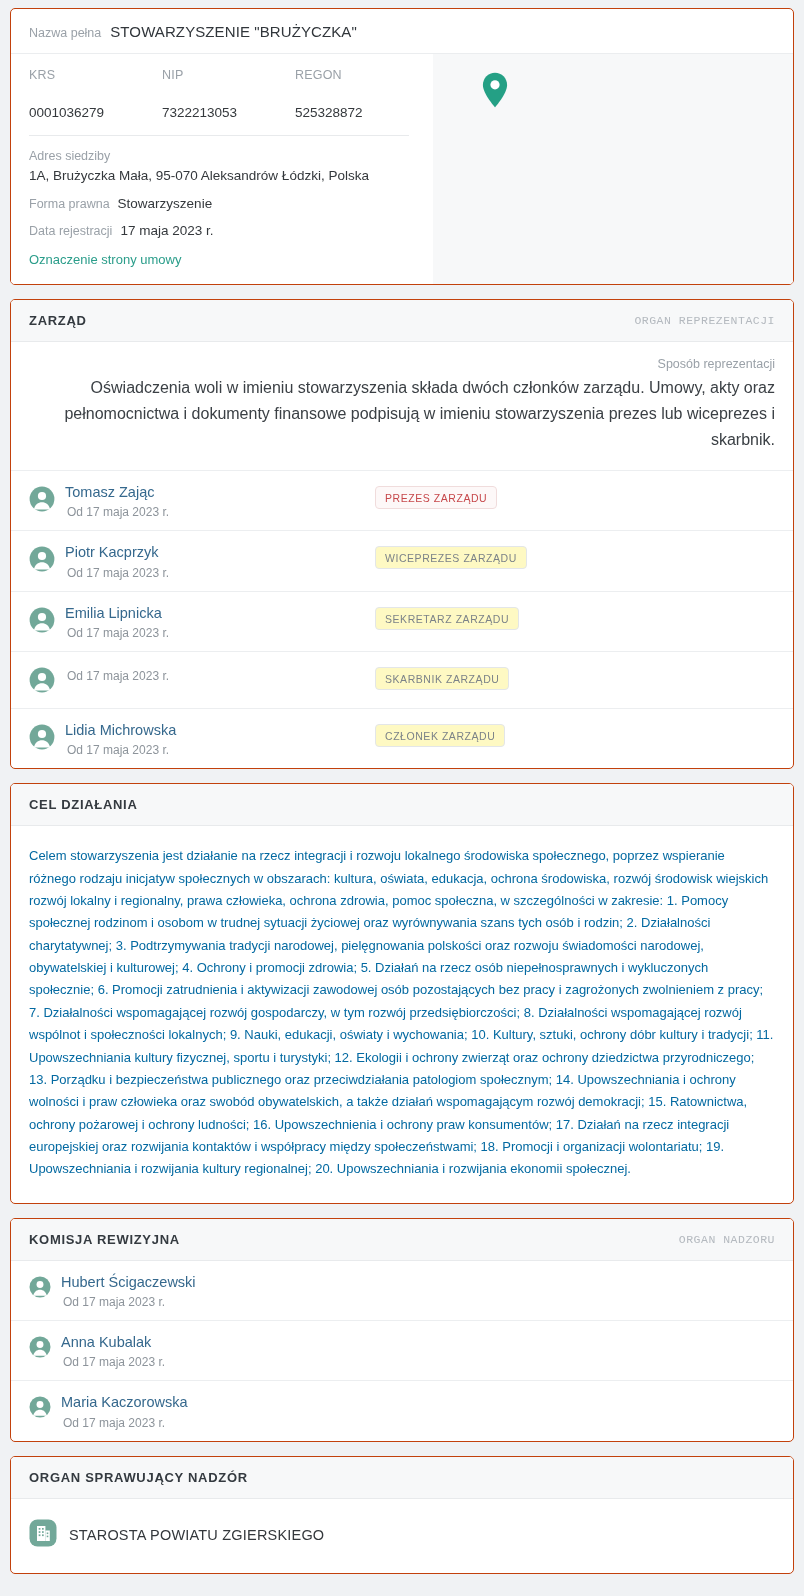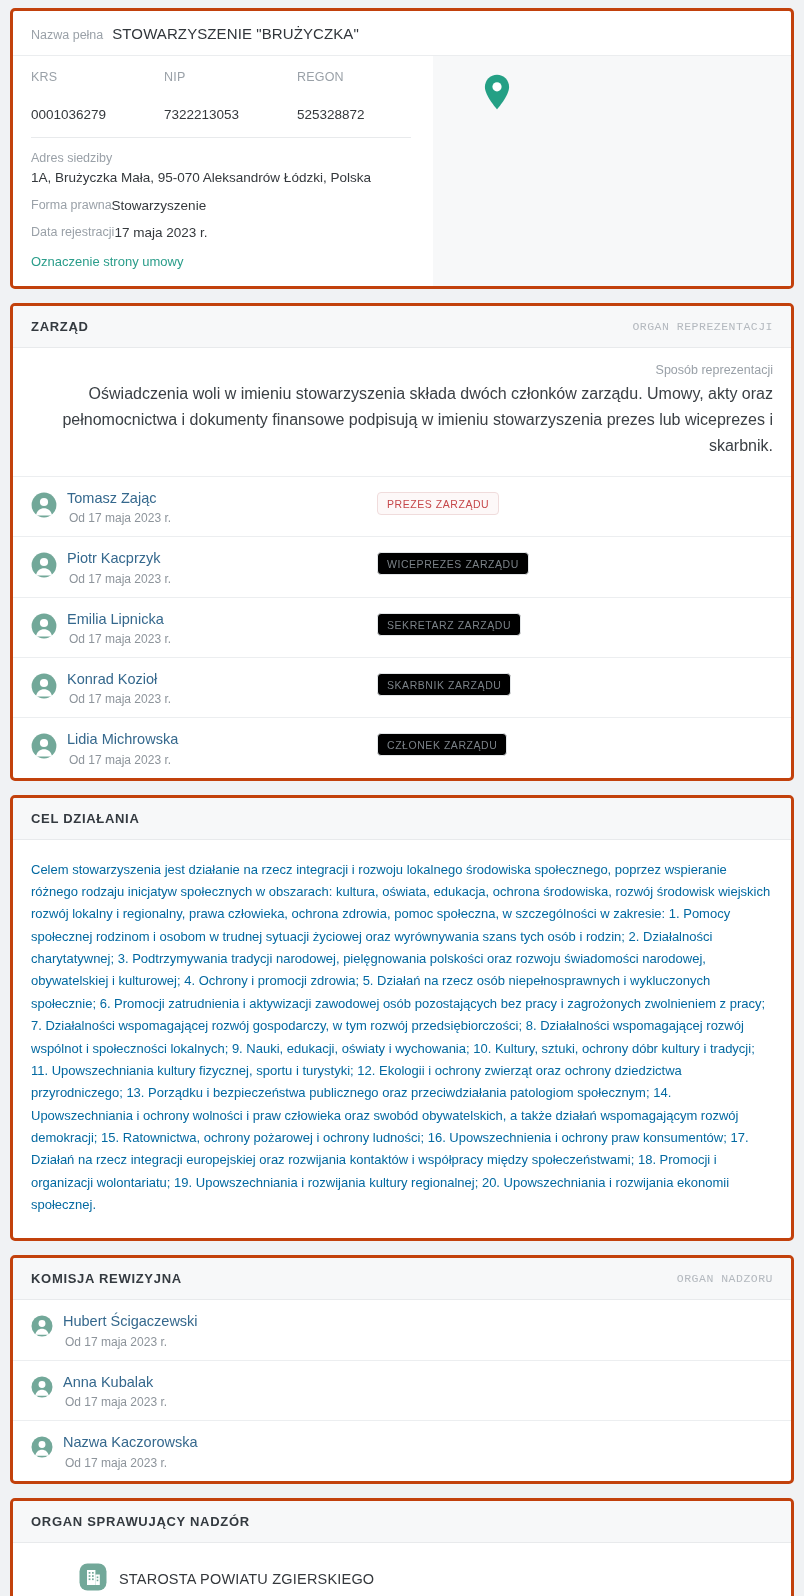--- a/index.html
+++ b/index.html
@@ -9,21 +9,21 @@
     background: #f0f2f4;
     font-family: "Liberation Sans", sans-serif;
     color: #3c4044;
     -webkit-font-smoothing: antialiased;
   }
 
   .page { width: 804px; padding: 8px 10px 14px 10px; }
 
   .card {
     background: #ffffff;
-    border: 3px solid #c2410c;
+    border: 1px solid #c2410c;
     border-radius: 5px;
     margin-bottom: 14px;
     overflow: hidden;
   }
 
   
   .ident-card { position: relative; background:#fff; }
   .ident-top { padding: 14px 18px 13px 18px; }
   .name-row { display: flex; align-items: baseline; gap: 9px; }
   .field-label {
@@ -55,21 +55,21 @@
     margin-bottom: 23px;
     letter-spacing: .2px;
   }
   .reg-val { font-size: 13.5px; color: #34383c; margin-top: 12px; }
 
   .hr-thin { height: 1px; background: #e8eaec; margin: 15px 0 13px 0; width: 380px; }
 
   .addr-label { font-size: 12.5px; color: #9aa1a8; margin-bottom: 5px; }
   .addr-value { font-size: 13.5px; color: #34383c; margin-bottom: 13px; }
 
-  .inline-field { display: flex; align-items: flex-start; gap: 0; margin-bottom: 12px; }
+  .inline-field { display: flex; align-items: center; gap: 8px; margin-bottom: 12px; }
   .inline-field .field-value { font-size: 13.5px; color: #34383c; }
 
   .green-link {
     font-size: 13px;
     color: #2a9d8a;
     text-decoration: none;
     display: inline-block;
   }
 
   
@@ -128,21 +128,21 @@
     padding-left: 2px;
   }
 
   .badge {
     display: inline-block;
     font-size: 10.5px;
     letter-spacing: .55px;
     padding: 5px 9px 4px 9px;
     border-radius: 4px;
     border: 1px solid #e3e6e8;
-    background: #000000;
+    background: #fef9c3;
     color: #7b8288;
     white-space: nowrap;
     margin-top: 2px;
     text-transform: uppercase;
   }
   .badge.accent {
     color: #c6474a;
     border-color: #f0dcdc;
     background: #fdf8f8;
   }
@@ -150,21 +150,21 @@
   
   .purpose-body { padding: 19px 18px 22px 18px; }
   .purpose-text {
     font-size: 13px;
     line-height: 1.72;
     color: #0369a1;
     text-align: left;
   }
 
   
-  .authority-row { display: flex; align-items: center; padding: 20px 3px 22px 18px; margin-left: 48px; }
+  .authority-row { display: flex; align-items: center; padding: 20px 3px 22px 18px; }
   .authority-icon { margin-right: 12px; flex: 0 0 auto; }
   .authority-name { font-size: 14.5px; color: #34383c; letter-spacing: .2px; }
 </style>
 </head>
 <body>
 
 <div class="page">
 
   <div class="card ident-card">
 
@@ -280,21 +280,20 @@
 
     <div class="person-row">
       <span class="avatar">
         <svg width="26" height="26" viewBox="0 0 26 26" xmlns="http://www.w3.org/2000/svg">
           <circle cx="13" cy="13" r="12.4" fill="#72a899"></circle>
           <circle cx="13" cy="10" r="4.1" fill="#ffffff"></circle>
           <path d="M4.9 23.4 C5.9 18.6 9.2 16.2 13 16.2 C16.8 16.2 20.1 18.6 21.1 23.4 Z" fill="#ffffff"></path>
         </svg>
       </span>
       <div class="person-main">
-        <a href="#" class="person-name">Konrad Kozioł</a>
         <div class="person-since">Od 17 maja 2023 r.</div>
       </div>
       <span class="badge">SKARBNIK ZARZĄDU</span>
     </div>
 
     <div class="person-row">
       <span class="avatar">
         <svg width="26" height="26" viewBox="0 0 26 26" xmlns="http://www.w3.org/2000/svg">
           <circle cx="13" cy="13" r="12.4" fill="#72a899"></circle>
           <circle cx="13" cy="10" r="4.1" fill="#ffffff"></circle>
@@ -354,21 +353,21 @@
 
     <div class="person-row">
       <span class="avatar">
         <svg width="22" height="22" viewBox="0 0 26 26" xmlns="http://www.w3.org/2000/svg">
           <circle cx="13" cy="13" r="12.4" fill="#72a899"></circle>
           <circle cx="13" cy="10" r="4.1" fill="#ffffff"></circle>
           <path d="M4.9 23.4 C5.9 18.6 9.2 16.2 13 16.2 C16.8 16.2 20.1 18.6 21.1 23.4 Z" fill="#ffffff"></path>
         </svg>
       </span>
       <div class="person-main">
-        <a href="#" class="person-name">Nazwa Kaczorowska</a>
+        <a href="#" class="person-name">Maria Kaczorowska</a>
         <div class="person-since">Od 17 maja 2023 r.</div>
       </div>
     </div>
   </div>
 
   <div class="card">
     <div class="sec-head">
       <span class="sec-title">ORGAN SPRAWUJĄCY NADZÓR</span>
     </div>
     <div class="authority-row">

